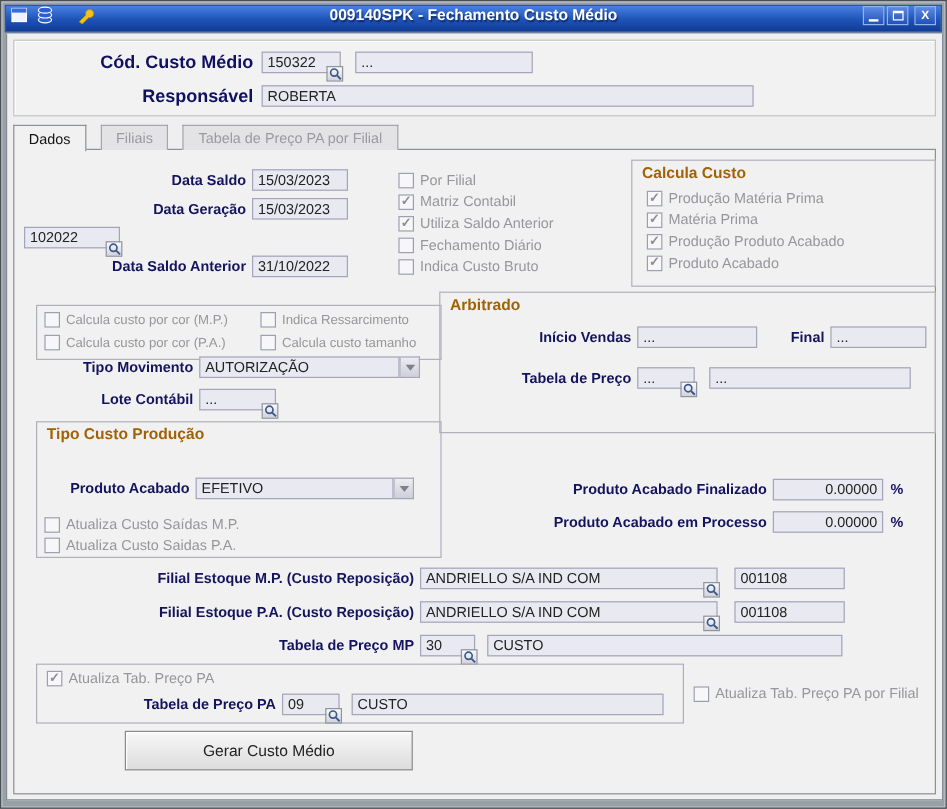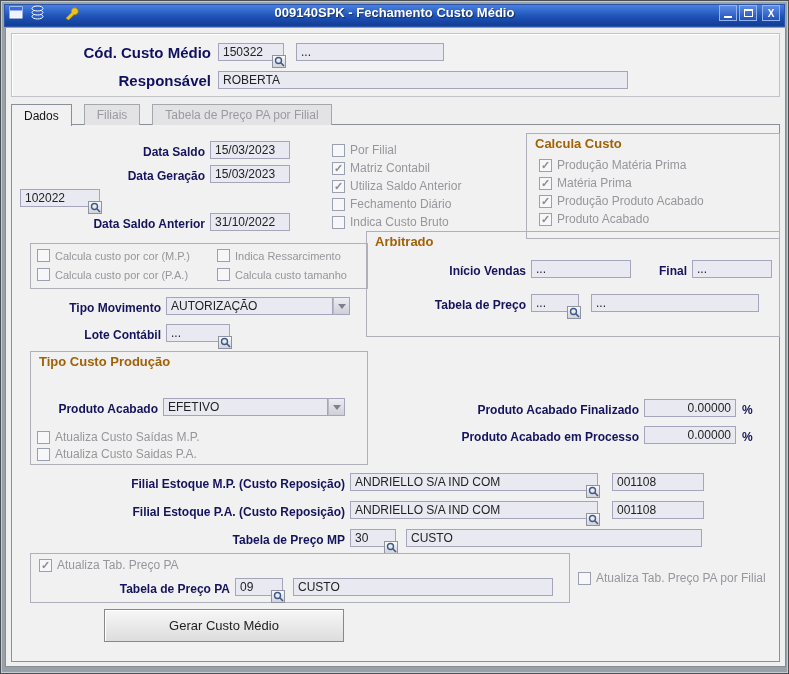--- a/index.html
+++ b/index.html
@@ -14,21 +14,21 @@
   .t-btns { margin-left:auto; display:flex; gap:2px; z-index:1; }
   .tbtn { width:18px; height:16px; border:1px solid #93b3ec; background:linear-gradient(#5d8be5,#2151b9); color:#fff; font-size:10px; font-weight:bold; display:flex; align-items:center; justify-content:center; padding:0; cursor:pointer; font-family:inherit; }
   .tbtn.close { margin-left:3px; }
   .min-glyph { width:8px; height:2px; background:#fff; margin-top:8px; }
   .max-glyph { width:9px; height:8px; border:1px solid #fff; border-top:2px solid #fff; }
 
   .client { position:absolute; left:4px; top:27px; width:781px; height:639px; background:#efefef; border:1px solid #878d95; border-top:none; }
 
   .toppanel { position:absolute; left:5px; top:5px; width:769px; height:64px; background:#f2f2f2; border:1px solid #c2c2c8; box-shadow: inset 1px 1px 0 #ffffff; }
 
-  .row { position:absolute; display:flex; align-items:flex-end; }
+  .row { position:absolute; display:flex; align-items:center; }
   .biglbl { font-size:15px; font-weight:bold; color:#101060; text-align:right; padding-right:7px; white-space:nowrap; }
   .lbl { font-size:12px; font-weight:bold; color:#14145e; text-align:right; padding-right:5px; white-space:nowrap; flex:none; }
   .field { height:18px; background:#e9e9f1; border:1px solid #a4a4ba; font-size:12px; color:#222; display:flex; align-items:center; padding:0 4px; overflow:hidden; white-space:nowrap; flex:none; }
   .field.num { justify-content:flex-end; }
   .fw { position:relative; display:inline-flex; flex:none; }
   .lookup { position:absolute; right:-2px; bottom:-7px; width:14px; height:13px; border:1px solid #8f93a0; background:linear-gradient(#fafafa,#d2d2da); display:flex; align-items:center; justify-content:center; padding:0; cursor:pointer; }
   .combo { display:inline-flex; flex:none; }
   .arrowbtn { width:17px; height:18px; border:1px solid #a4a4ba; border-left:1px solid #b8b8c6; background:linear-gradient(#ececf2,#cfcfda); display:flex; align-items:center; justify-content:center; padding:0; cursor:pointer; }
   .arrow { width:0; height:0; border-left:4px solid transparent; border-right:4px solid transparent; border-top:5px solid #80808c; }
 
@@ -174,21 +174,21 @@
         <div class="cb" style="left:12px; top:60px;">
           <span class="cbbox">✓</span>
           <span class="cbtxt">Produção Produto Acabado</span>
         </div>
         <div class="cb" style="left:12px; top:78px;">
           <span class="cbbox">✓</span>
           <span class="cbtxt">Produto Acabado</span>
         </div>
       </div>
 
-      <div class="gbox" style="left:18px; top:118px; width:338px; height:46px;">
+      <div class="gbox" style="left:18px; top:129px; width:338px; height:46px;">
         <div class="cb" style="left:6px; top:5px;">
           <span class="cbbox"></span>
           <span class="cbtxt" style="font-size:11px">Calcula custo por cor (M.P.)</span>
         </div>
         <div class="cb" style="left:186px; top:5px;">
           <span class="cbbox"></span>
           <span class="cbtxt" style="font-size:11px">Indica Ressarcimento</span>
         </div>
         <div class="cb" style="left:6px; top:24px;">
           <span class="cbbox"></span>
@@ -236,21 +236,21 @@
         <div class="cb" style="left:6px; top:78px;">
           <span class="cbbox"></span>
           <span class="cbtxt">Atualiza Custo Saídas M.P.</span>
         </div>
         <div class="cb" style="left:6px; top:95px;">
           <span class="cbbox"></span>
           <span class="cbtxt">Atualiza Custo Saidas P.A.</span>
         </div>
       </div>
 
-      <div class="gbox" style="left:354px; top:106px; width:414px; height:106px;text-decoration:underline;">
+      <div class="gbox" style="left:354px; top:118px; width:414px; height:118px;text-decoration:underline;">
         <span class="gtitle">Arbitrado</span>
         <div class="row" style="left:6px; top:28px;">
           <span class="lbl" style="width:158px">Início Vendas</span>
           <span class="field" style="width:100px">...</span>
           <span class="lbl" style="margin-left:28px">Final</span>
           <span class="field" style="width:80px">...</span>
         </div>
         <div class="row" style="left:6px; top:62px;">
           <span class="lbl" style="width:158px">Tabela de Preço</span>
           <span class="fw">

